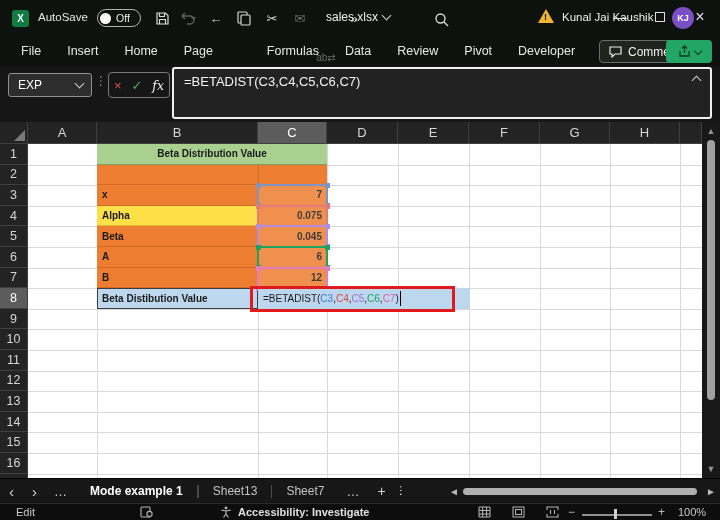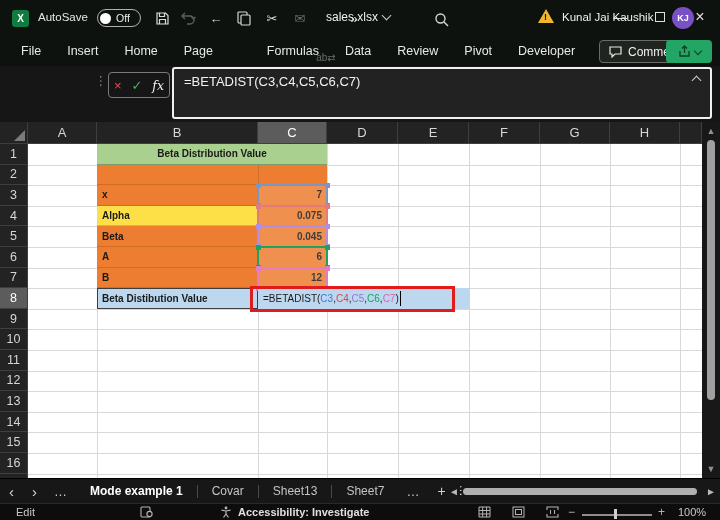--- a/index.html
+++ b/index.html
@@ -202,20 +202,24 @@
     <div class="share-btn">
       <svg width="13" height="13" viewBox="0 0 13 13">
           <path d="M2 6 v5 h9 V6" fill="none" stroke="#0e3d22" stroke-width="1.3"></path>
           <path d="M6.5 8 V1.5 M4 3.5 L6.5 1 L9 3.5" fill="none" stroke="#0e3d22" stroke-width="1.3"></path>
         </svg>
       <span class="share-chev"></span>
     </div>
   </div>
 
   <div class="fbar">
+    <div class="name-box">
+      <span>EXP</span>
+      <span class="chev-dn"></span>
+    </div>
     <div class="vdots">…</div>
     <div class="fx-group">
       <span class="fx-cancel">×</span>
       <span class="fx-enter">✓</span>
       <span class="fx-label">fx</span>
     </div>
     <div class="formula-input">
       <span>=BETADIST(C3,C4,C5,C6,C7)</span>
       <span class="fbar-collapse"></span>
     </div>
@@ -338,21 +342,20 @@
     <div class="arrow" style="bottom:4px;">▼</div>
   </div>
 
   <div class="tabbar">
     <div class="nav-ch">‹</div>
     <div class="nav-ch">›</div>
     <div class="tab-more">…</div>
     <div id="sheet-tab-list" style="display:flex;align-items:center;">
         <div class="stab active">Mode example 1</div>
         <div class="stab-sep"></div>
-        <div class="stab">Covar</div>
         <div class="stab-sep"></div>
         <div class="stab">Sheet13</div>
         <div class="stab-sep"></div>
         <div class="stab">Sheet7</div>
       </div>
     <div class="tab-more">…</div>
     <div class="tab-add">+</div>
     <div class="tab-menu">…</div>
     <div class="hscroll-left">◄</div>
     <div class="hscroll-track">

